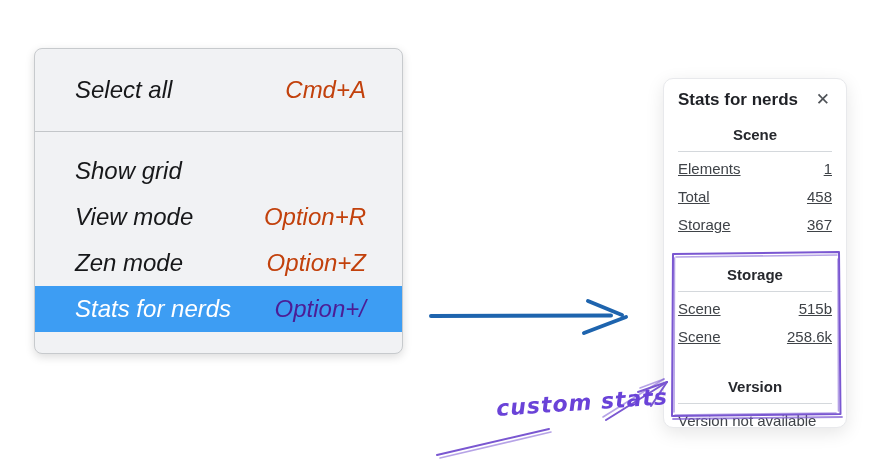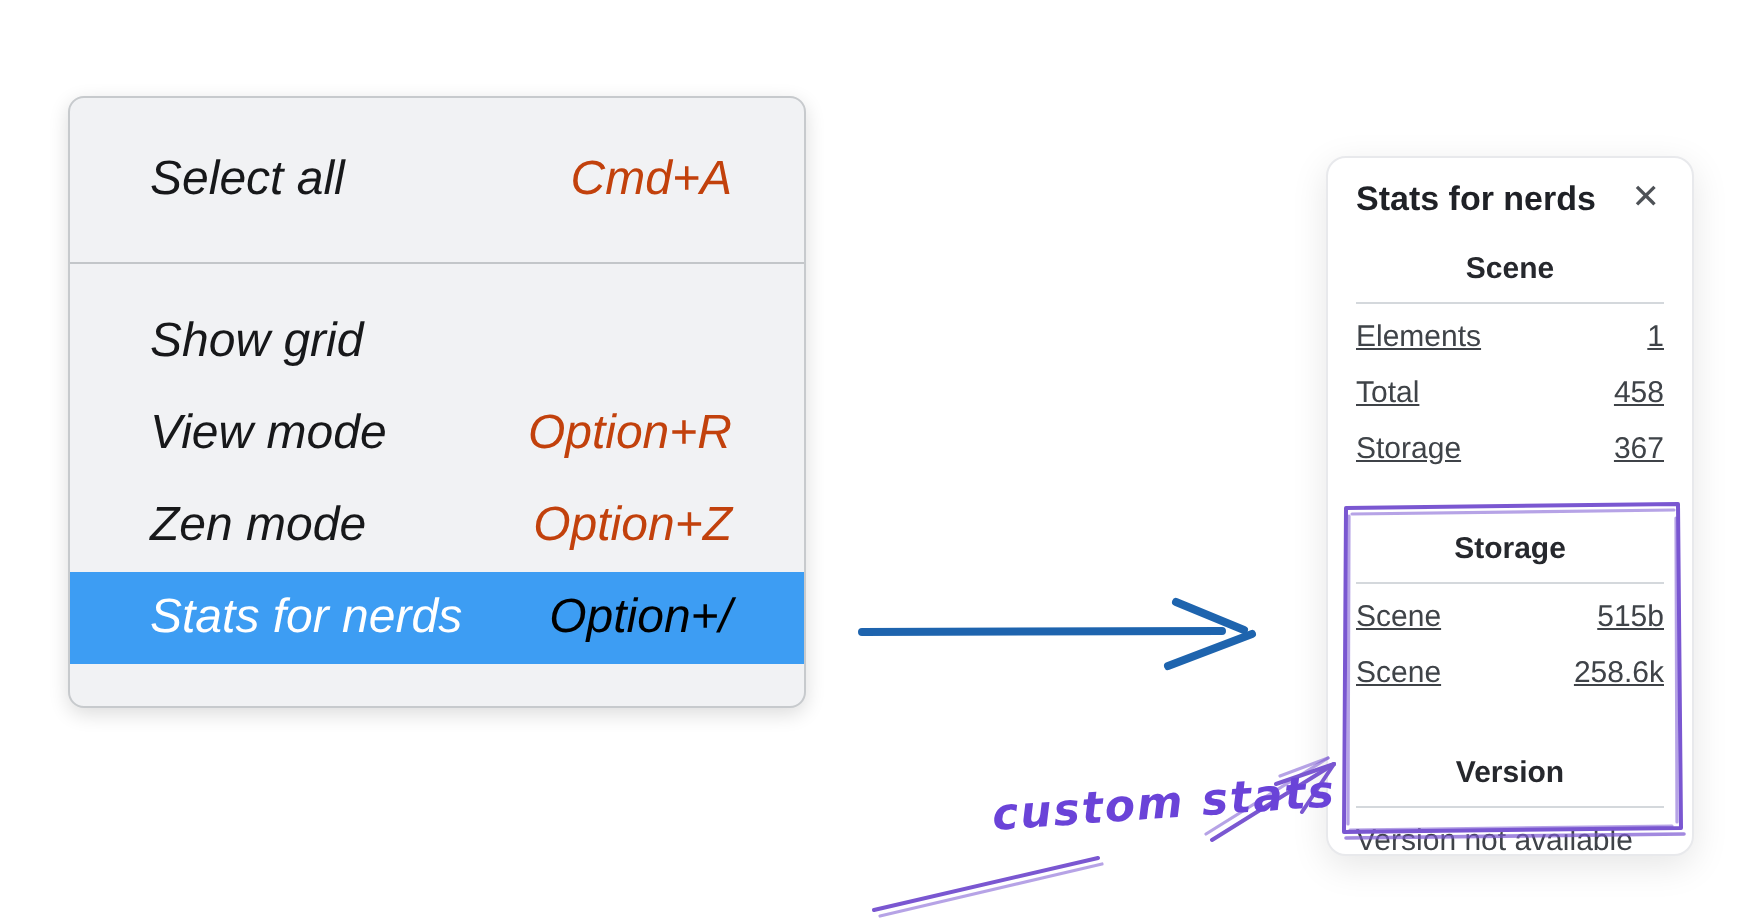--- a/index.html
+++ b/index.html
@@ -43,21 +43,21 @@
   }
   .mi-shortcut { color: #c2410c; }
   .menu-divider {
     height: 0;
     border-top: 1px solid #c3c6c9;
   }
   .menu-item.highlighted {
     background: var(--highlight-blue);
   }
   .menu-item.highlighted .mi-label { color: #ffffff; }
-  .menu-item.highlighted .mi-shortcut { color: #000000; margin-left: 22px; }
+  .menu-item.highlighted .mi-shortcut { color: #4c1d95; margin-left: 22px; }
 
   
   .panel {
     position: absolute;
     left: 663px; top: 78px;
     width: 184px; height: 350px;
     background: #ffffff;
     border: 1px solid #e8e9ec;
     border-radius: 10px;
     box-shadow: 0 5px 18px rgba(0,0,0,0.10);

